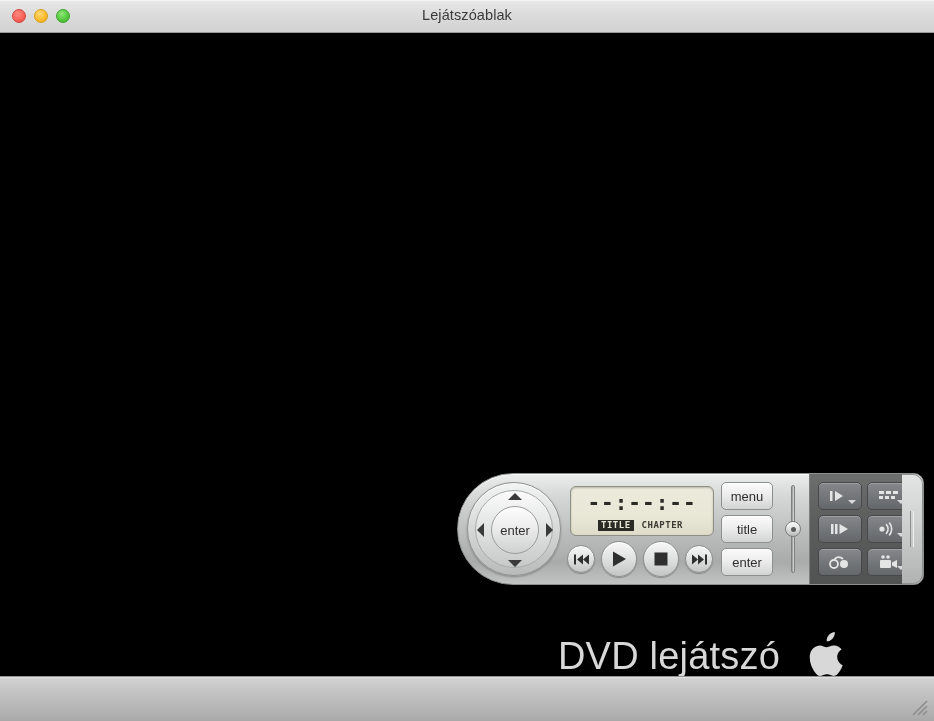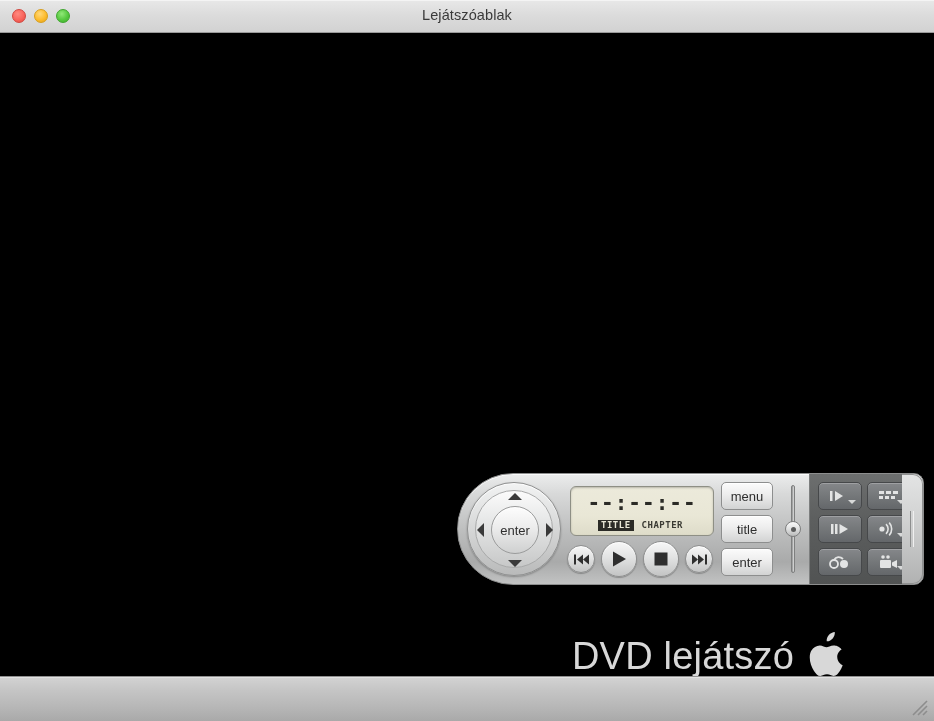--- a/index.html
+++ b/index.html
@@ -75,21 +75,21 @@
     background: #000;
   }
 
   
   .brand {
     position: absolute;
     right: 84px;
     top: 598px;
     display: flex;
     align-items: center;
-    gap: 14px;
+    gap: 28px;
     color: #d6d6d6;
   }
   .brand-text {
     font-size: 38px;
     font-weight: 400;
     letter-spacing: 0.2px;
     line-height: 1;
     color: #d8d8d8;
   }
   .brand-logo svg { display: block; }

